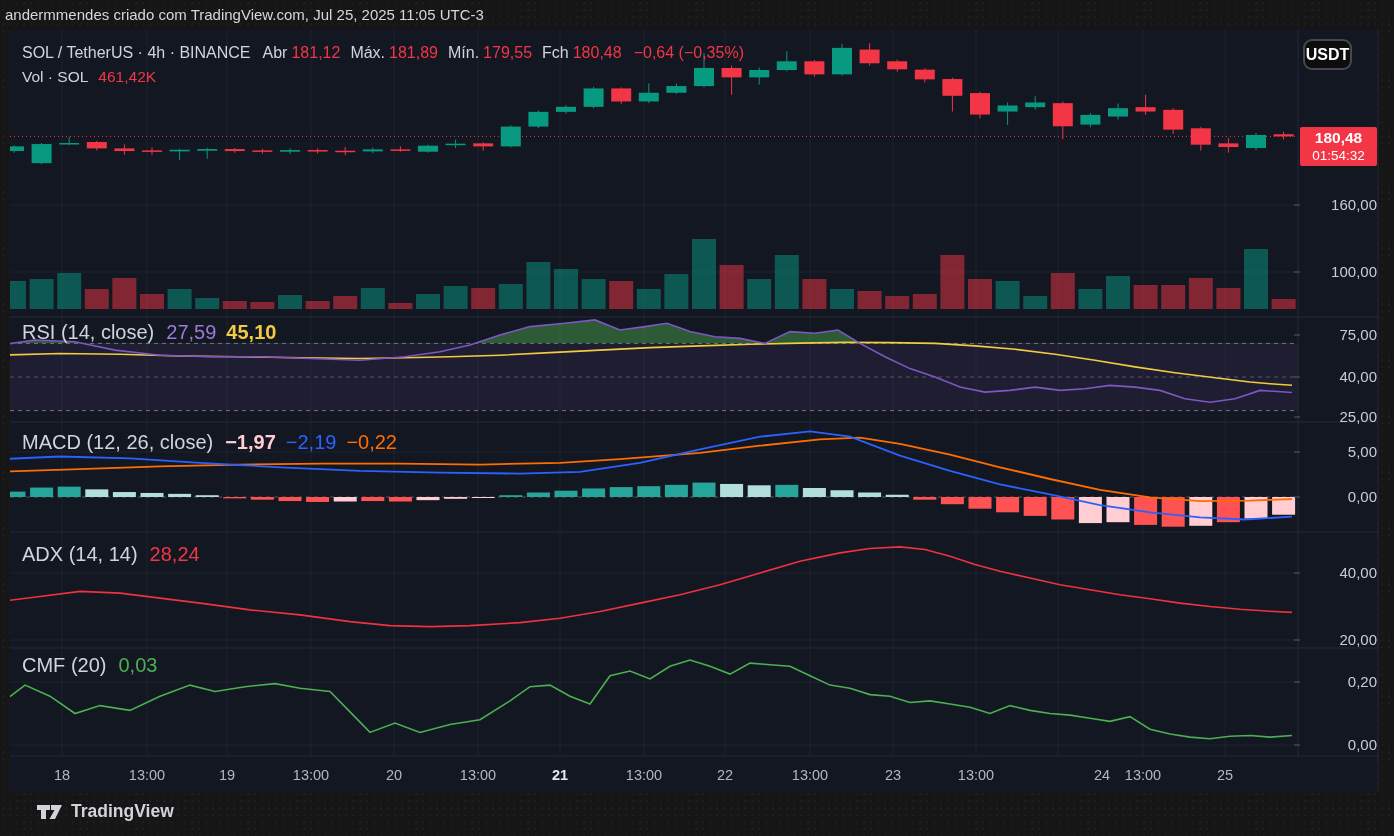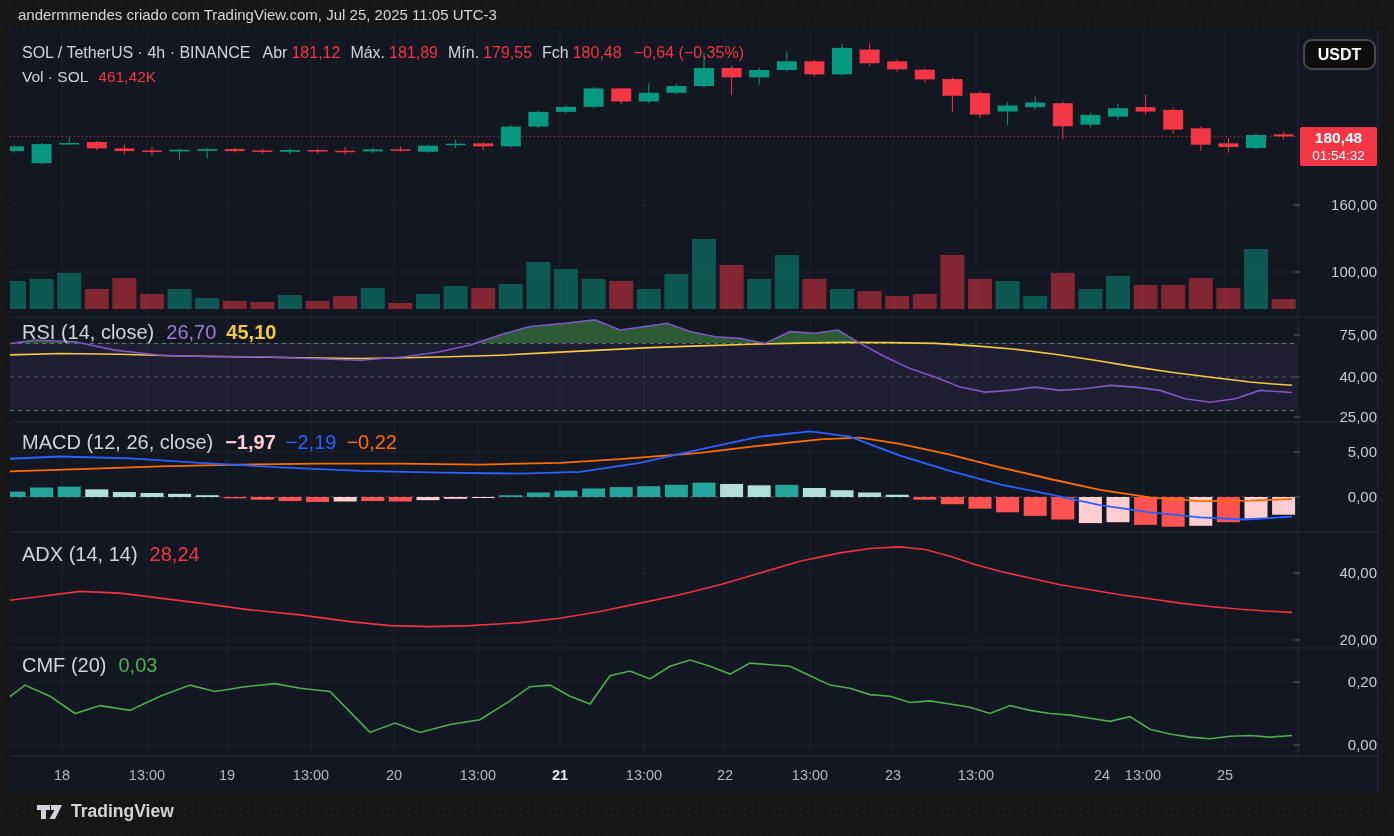--- a/index.html
+++ b/index.html
@@ -3,37 +3,37 @@
 <meta charset="utf-8">
 <style>
   html,body{margin:0;padding:0;background:#141414;}
   #stage{position:relative;width:1394px;height:836px;overflow:hidden;
     font-family:"Liberation Sans",sans-serif;
     background-color:#161616;
     background-image:radial-gradient(rgba(255,255,255,0.045) 1px, transparent 1px);
     background-size:7px 7px;}
   .abs{position:absolute;}
   #chart-svg{position:absolute;left:0;top:0;}
-  #topbar{left:0;top:0;width:1394px;height:30px;color:#d6d7da;font-size:15px;line-height:30px;padding-left:18px;box-sizing:border-box;}
+  #topbar{left:0;top:0;width:1394px;height:30px;color:#d6d7da;font-size:15px;line-height:30px;padding-left:5px;box-sizing:border-box;}
   .legend-row{display:flex;align-items:center;white-space:nowrap;color:#d1d4dc;}
   #main-legend{left:22px;top:44px;font-size:16px;gap:0;}
   #vol-legend{left:22px;top:68px;font-size:15.5px;}
   .lg-gap{width:12px;display:inline-block;}
   .lg-gap-s{width:4px;display:inline-block;}
   .lg-gap-m{width:10px;display:inline-block;}
   .val-red{color:#f23645;}
   .ind-legend{font-size:20px;}
   #rsi-legend{left:22px;top:321px;}
   #macd-legend{left:22px;top:431px;}
   #adx-legend{left:22px;top:543px;}
   #cmf-legend{left:22px;top:654px;}
   .axis-label{position:absolute;left:1307px;width:70px;height:18px;line-height:18px;font-size:15px;color:#c9ccd6;text-align:right;}
   .time-label{position:absolute;top:766px;height:18px;line-height:18px;font-size:14.5px;color:#b4b7c1;transform:translateX(-50%);}
   .time-label.bold{font-weight:bold;color:#e6e8ee;}
-  #usdt-btn{left:1303px;top:39px;width:73px;height:31px;background:#0d0d0d;border:2px solid #46484d;border-radius:9px;color:#fff;
+  #usdt-btn{left:1303px;top:39px;width:49px;height:31px;background:#0d0d0d;border:2px solid #46484d;border-radius:9px;color:#fff;
     font-size:16px;font-weight:bold;text-align:center;line-height:28px;box-sizing:border-box;cursor:pointer;}
   #price-badge{left:1300px;top:127px;width:77px;height:39px;background:#f23645;border-radius:2px;color:#fff;text-align:center;}
   #price-badge .p1{font-size:15.5px;font-weight:bold;line-height:20px;padding-top:1px;}
   #price-badge .p2{font-size:13.5px;line-height:16px;}
   #footer-logo{left:36px;top:801px;display:flex;align-items:center;gap:8px;color:#d2d4da;font-size:17.5px;font-weight:bold;cursor:pointer;}
 </style>
 </head>
 <body>
 
 <div id="stage">
@@ -349,21 +349,21 @@
 
   <div id="vol-legend" class="abs legend-row">
     <span>Vol · SOL</span>
       <span class="lg-gap-m"></span>
     <span class="val-red">461,42K</span>
   </div>
 
   <div id="rsi-legend" class="abs legend-row ind-legend">
     <span>RSI (14, close)</span>
       <span class="lg-gap"></span>
-    <span style="color:#9c7bd4">26,70</span>
+    <span style="color:#9c7bd4">27,59</span>
       <span class="lg-gap-m"></span>
     <span style="color:#f2cc3f;font-weight:bold">45,10</span>
   </div>
 
   <div id="macd-legend" class="abs legend-row ind-legend">
     <span>MACD (12, 26, close)</span>
       <span class="lg-gap"></span>
     <span style="color:#ffcdd2;font-weight:bold">−1,97</span>
       <span class="lg-gap-m"></span>
     <span style="color:#2962ff">−2,19</span>

